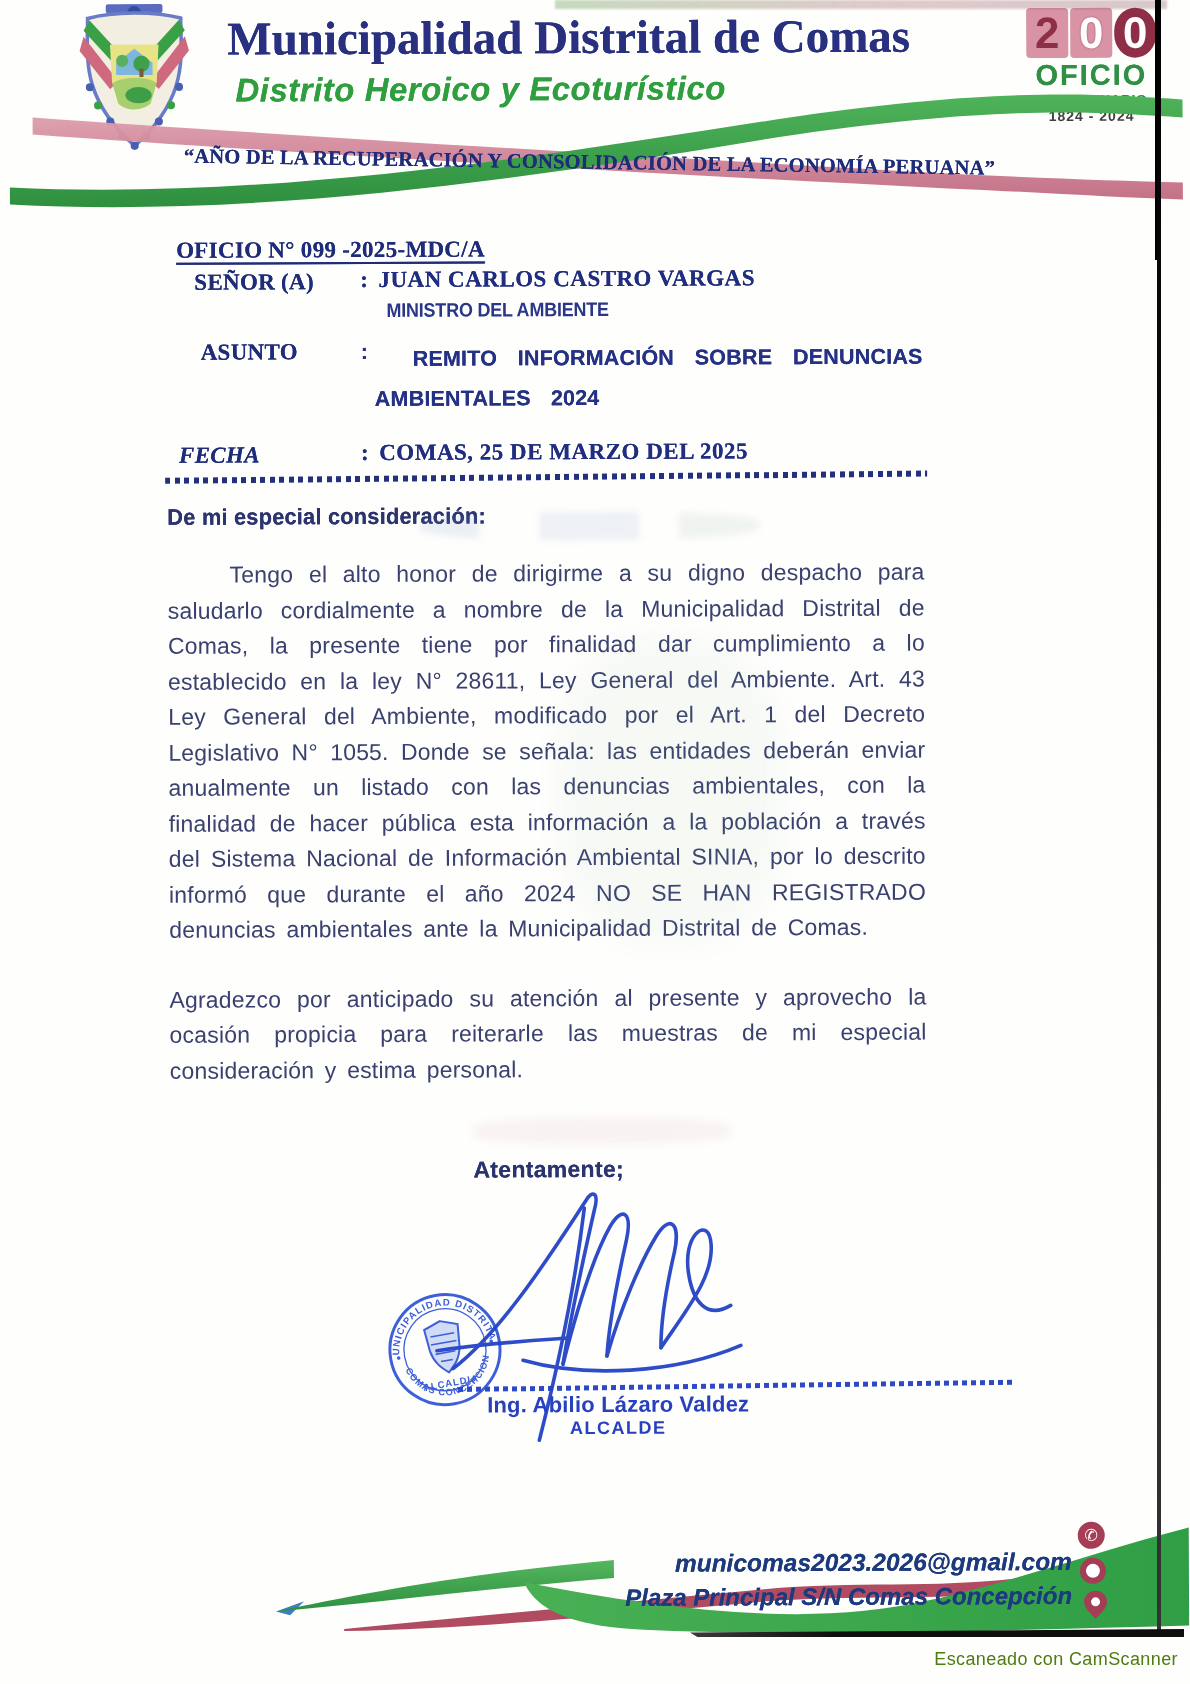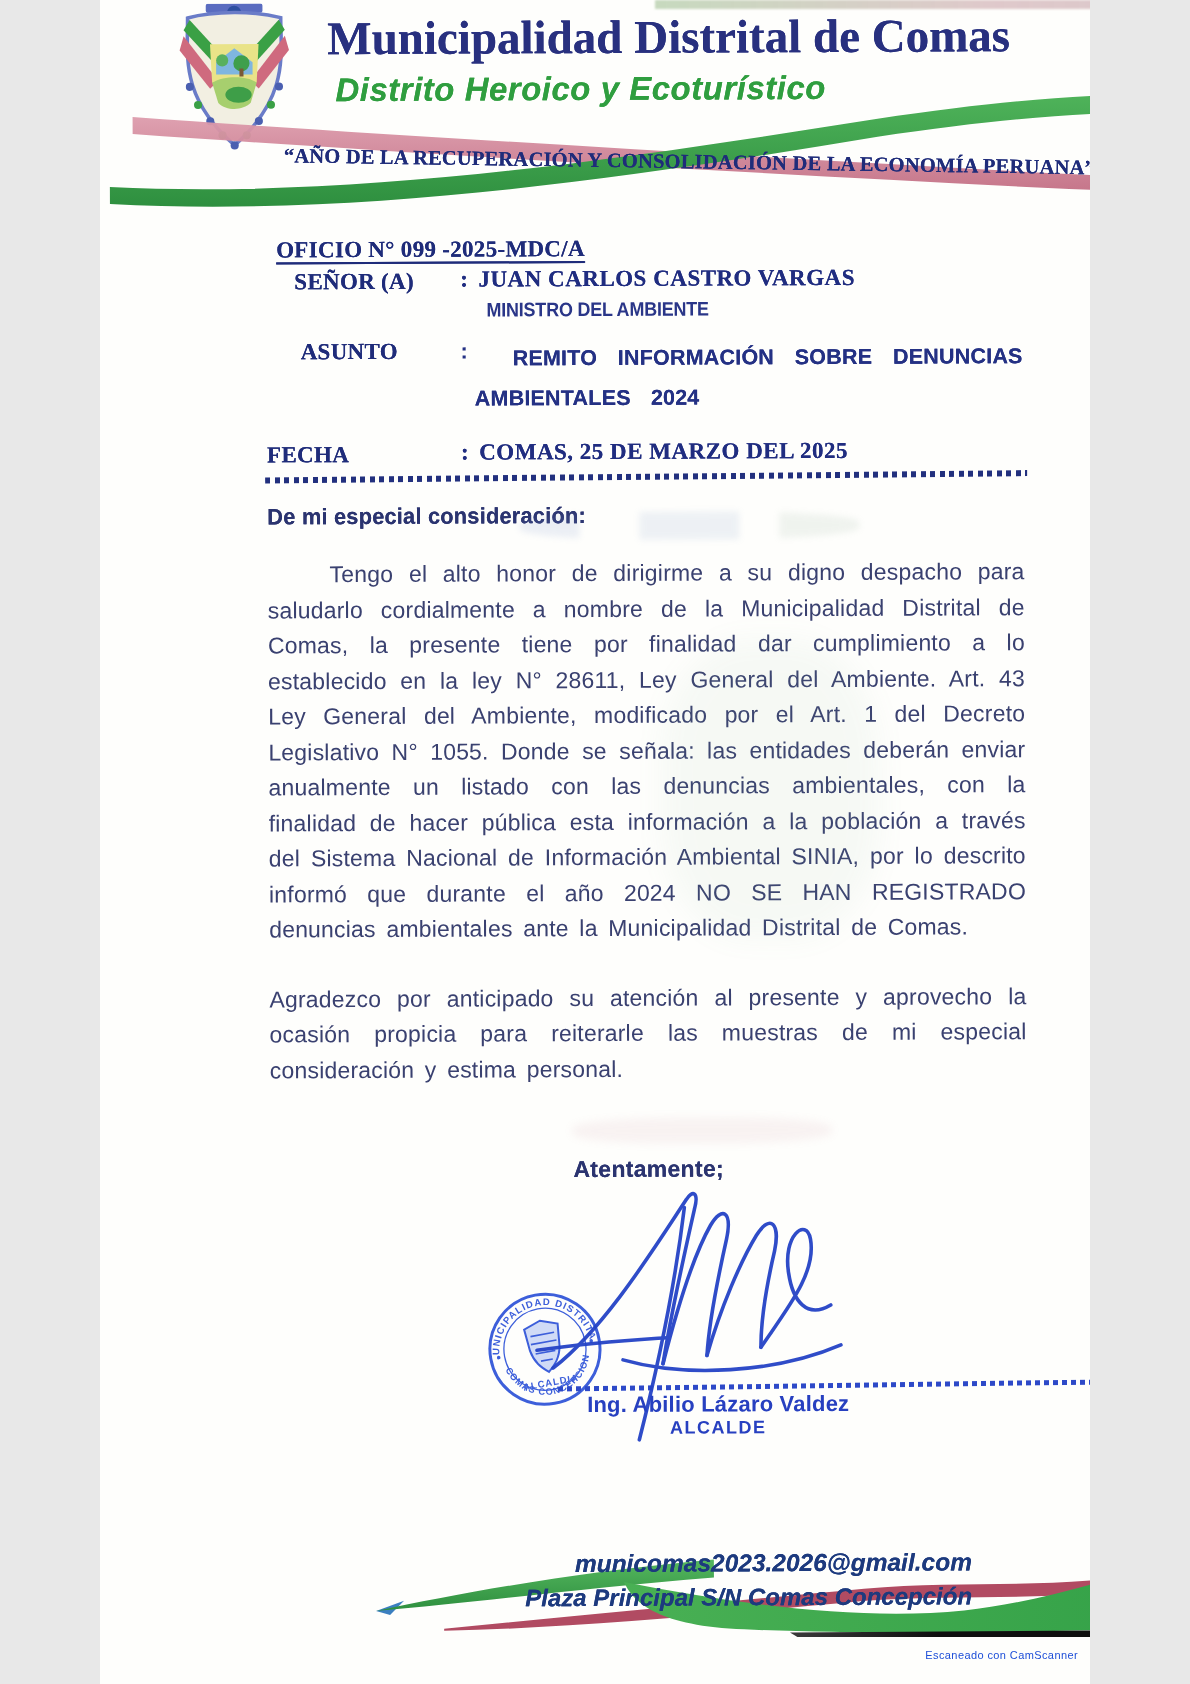--- a/index.html
+++ b/index.html
@@ -1,17 +1,17 @@
 <!DOCTYPE html>
 <html><head>
 <meta charset="utf-8">
 <style>
   html,body{margin:0;padding:0;background:#e8e8e8;}
   .page{
-    position:relative;width:990px;height:1684px;margin:0 auto;
+    position:relative;width:1190px;height:1684px;margin:0 auto;
     background:#fefefc;overflow:hidden;
     font-family:"Liberation Sans",sans-serif;
   }
   .content{position:absolute;inset:0;transform:rotate(-0.25deg);transform-origin:50% 40%;}
 
   
   .coat{position:absolute;left:56px;top:2px;width:162px;height:148px;}
   .title{
     position:absolute;left:230px;top:10px;width:800px;
     font-family:"Liberation Serif",serif;font-weight:700;font-size:47px;
@@ -129,21 +129,21 @@
 
   
   .edge-line{position:absolute;left:1157px;top:0;width:4px;height:1634px;
     background:linear-gradient(180deg,#000 0%,#111 35%,#2a2a2a 70%,#333 100%);z-index:9;}
   .edge-line::before{content:"";position:absolute;left:-2px;top:0;width:2px;height:260px;background:#000;}
   .bottom-bar{position:absolute;left:690px;top:1629px;width:494px;height:8px;
     background:linear-gradient(90deg,#3a3a3a,#0e0e0e 30%);
     clip-path:polygon(0 45%,100% 0,100% 100%,1.5% 100%);z-index:9;}
   .camscanner{
     position:absolute;right:12px;top:1649px;z-index:9;
-    font-size:11px;color:#1d4ed8;letter-spacing:.4px;filter:blur(.4px);
+    font-size:18px;color:#4d7c0f;letter-spacing:.4px;filter:blur(.4px);
   }
   .top-smudge{position:absolute;left:555px;top:0;width:612px;height:9px;z-index:8;
     background:linear-gradient(90deg,rgba(110,160,90,.38),rgba(160,90,100,.32) 55%,rgba(120,60,70,.28));
     filter:blur(1px);}
   .ghost{position:absolute;border-radius:40%;pointer-events:none;}
   .g1{left:420px;top:512px;width:340px;height:28px;filter:blur(3px);opacity:.14;
       background:linear-gradient(90deg,#7d94c9 0 60px,transparent 60px 120px,#8aa3c9 120px 220px,transparent 220px 260px,#9bb4a0 260px);}
   .g2{left:560px;top:640px;width:220px;height:300px;filter:blur(14px);opacity:.06;background:#7fae8a;}
   .g3{left:470px;top:1118px;width:260px;height:26px;filter:blur(4px);opacity:.10;background:#c98f9b;}
 </style>
@@ -217,21 +217,21 @@
     <div class="oficio">OFICIO N° 099 -2025-MDC/A</div>
 
     <div class="f-label" style="left:196px;top:268px;">SEÑOR (A)</div>
     <div class="f-serifval" style="left:362px;top:266px;"><span class="f-colon">:</span><span>JUAN CARLOS CASTRO VARGAS</span></div>
     <div class="sub-val">MINISTRO DEL AMBIENTE</div>
 
     <div class="f-label" style="left:178px;top:338px;margin-left:24px;">ASUNTO</div>
     <div class="asunto-colon">:</div>
     <div class="asunto-val">REMITO INFORMACIÓN SOBRE DENUNCIAS AMBIENTALES 2024</div>
 
-    <div class="f-label" style="left:168px;top:441px;">FECHA</div>
+    <div class="f-label" style="left:180px;top:441px;font-style:italic;">FECHA</div>
     <div class="f-serifval" style="left:362px;top:439px;"><span class="f-colon">:</span><span>COMAS, 25 DE MARZO DEL 2025</span></div>
 
     <div class="dotline"></div>
 
     <div class="salutation">De mi especial consideración:</div>
 
     <div class="body-text">
       <p class="indent">Tengo el alto honor de dirigirme a su digno despacho para saludarlo cordialmente a nombre de la Municipalidad Distrital de Comas, la presente tiene por finalidad dar cumplimiento a lo establecido en la ley N° 28611, Ley General del Ambiente. Art. 43 Ley General del Ambiente, modificado por el Art. 1 del Decreto Legislativo N° 1055. Donde se señala: las entidades deberán enviar anualmente un listado con las denuncias ambientales, con la finalidad de hacer pública esta información a la población a través del Sistema Nacional de Información Ambiental SINIA, por lo descrito informó que durante el año 2024 NO SE HAN REGISTRADO denuncias ambientales ante la Municipalidad Distrital de Comas.</p>
       <p>Agradezco por anticipado su atención al presente y aprovecho la ocasión propicia para reiterarle las muestras de mi especial consideración y estima personal.</p>
     </div>

